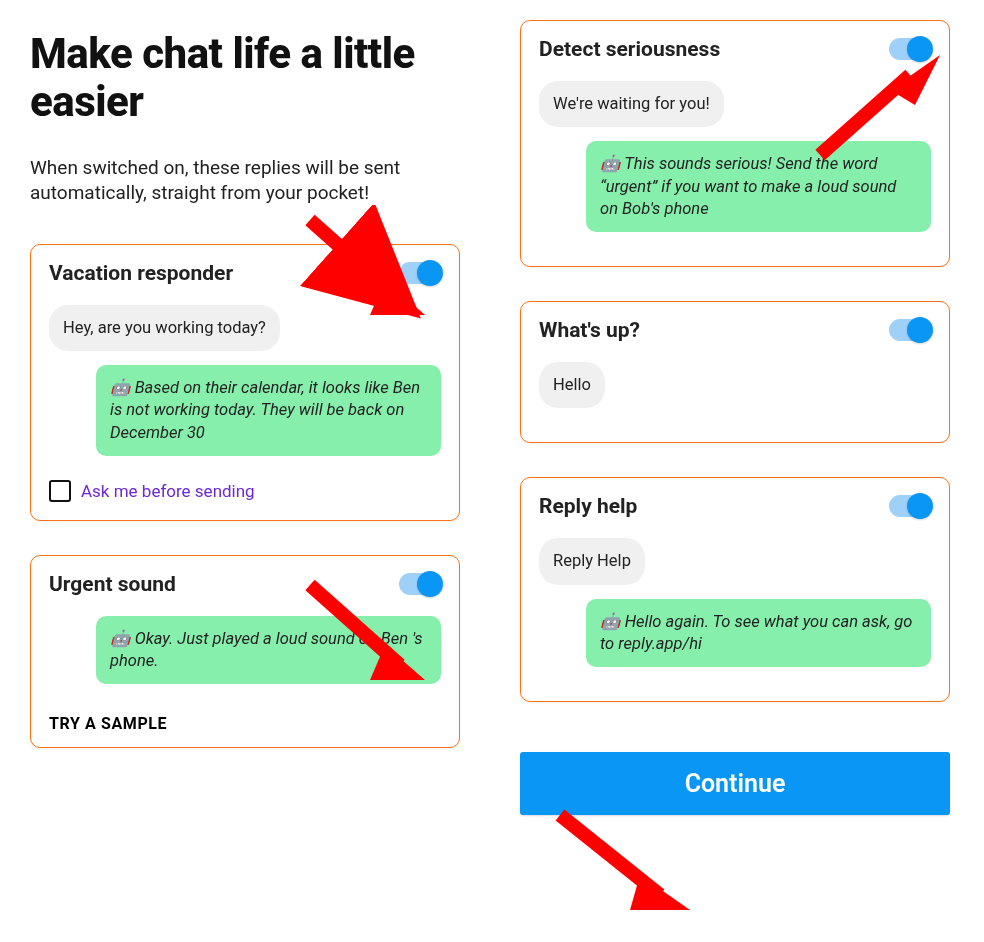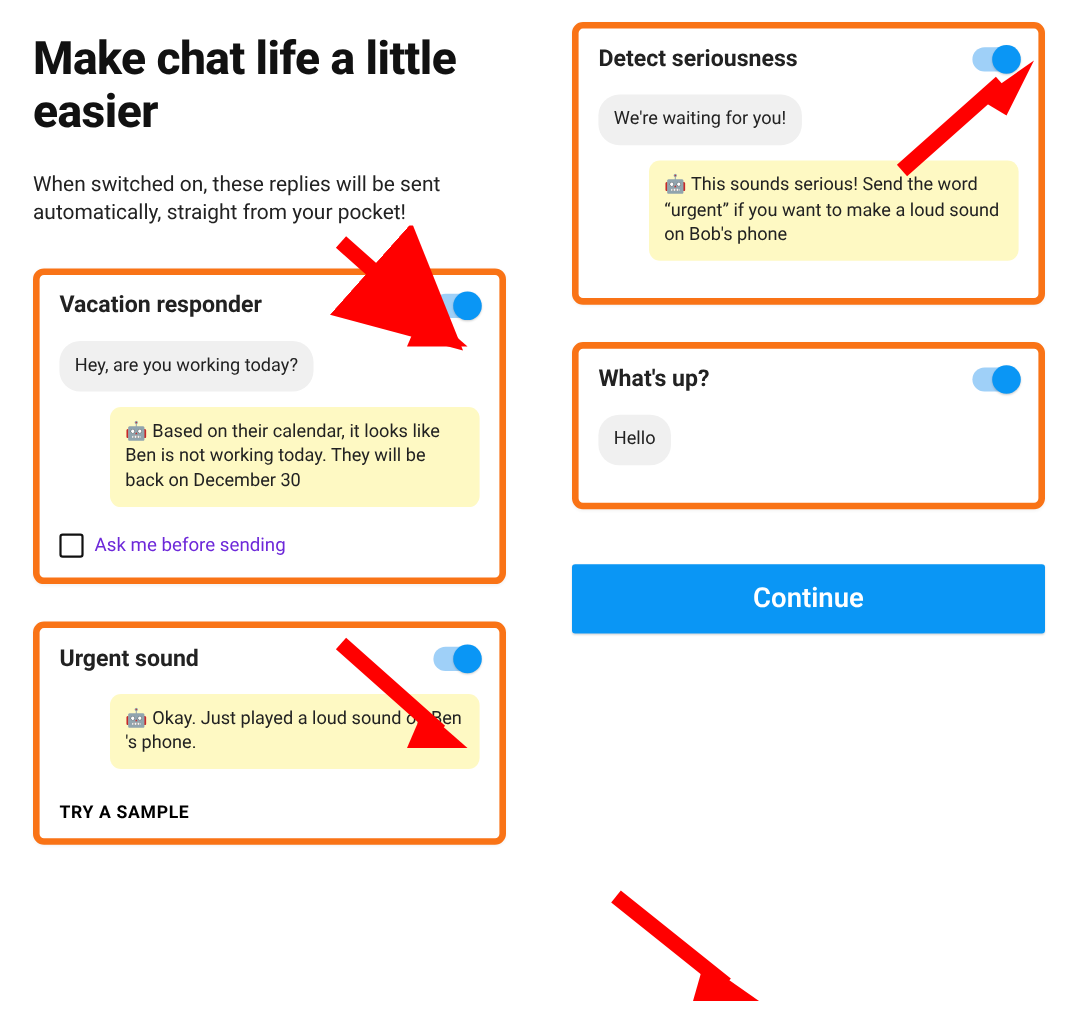--- a/index.html
+++ b/index.html
@@ -30,21 +30,21 @@
     margin-bottom: 28px;
     letter-spacing: -0.5px;
   }
   .subhead {
     font-size: 19px;
     color: #222;
     line-height: 1.35;
     margin-bottom: 38px;
   }
   .card {
-    border: 6px solid #f97316;
+    border: 1px solid #f97316;
     border-radius: 10px;
     padding: 16px 18px 14px 18px;
     margin-bottom: 34px;
     box-shadow: 0 1px 3px rgba(0,0,0,0.05);
     background: #fff;
     position: relative;
   }
   .card-header {
     display: flex;
     align-items: center;
@@ -82,23 +82,24 @@
     color: #222;
     margin-bottom: 14px;
     max-width: 88%;
   }
   .bubble-in {
     background: #f0f0f0;
     align-self: flex-start;
     border-radius: 19px;
   }
   .bubble-out {
-    background: #fef9c3;
+    background: #86efac;
     align-self: flex-end;
     margin-left: auto;
+    font-style: italic;
   }
   .chat-area {
     display: flex;
     flex-direction: column;
     margin-bottom: 6px;
   }
   .checkbox-row {
     display: flex;
     align-items: center;
     gap: 10px;
@@ -206,20 +207,32 @@
         <div class="card-title">What's up?</div>
         <div class="toggle">
             <div class="knob"></div>
           </div>
       </div>
       <div class="chat-area">
         <div class="bubble-in" style="max-width:30%;">Hello</div>
       </div>
     </div>
 
+    <div class="card">
+      <div class="card-header">
+        <div class="card-title">Reply help</div>
+        <div class="toggle">
+            <div class="knob"></div>
+          </div>
+      </div>
+      <div class="chat-area">
+        <div class="bubble-in" style="max-width:40%;">Reply Help</div>
+        <div class="bubble-out">🤖 Hello again. To see what you can ask, go to reply.app/hi</div>
+      </div>
+    </div>
 
     <div class="continue-btn">Continue</div>
 
   </div>
 </div>
 
 <svg class="arrow" style="left:290px; top:205px;" width="140" height="120">
   <defs>
       <marker id="ah1" markerWidth="8" markerHeight="8" refX="6" refY="4" orient="auto">
         <polygon points="0 0, 8 4, 0 8" fill="#ff0000"></polygon>

